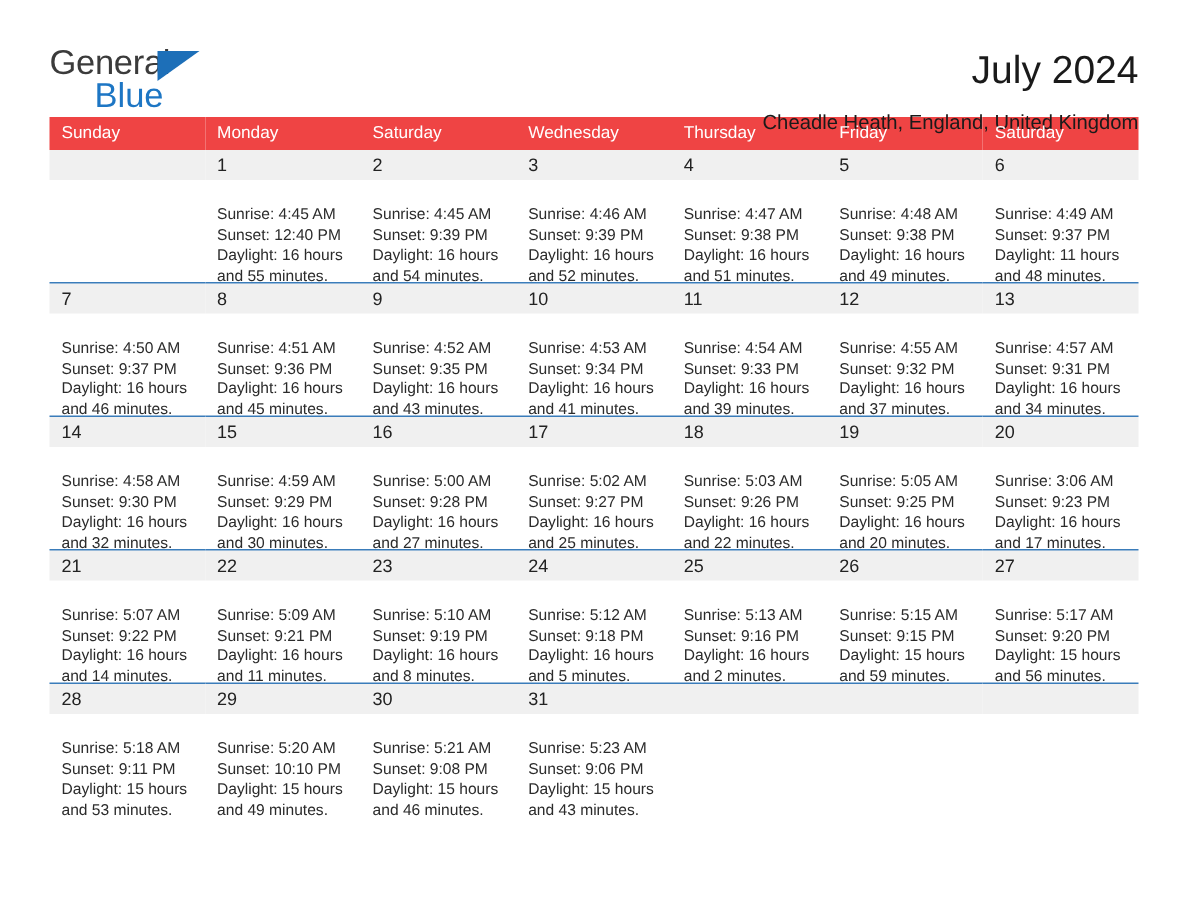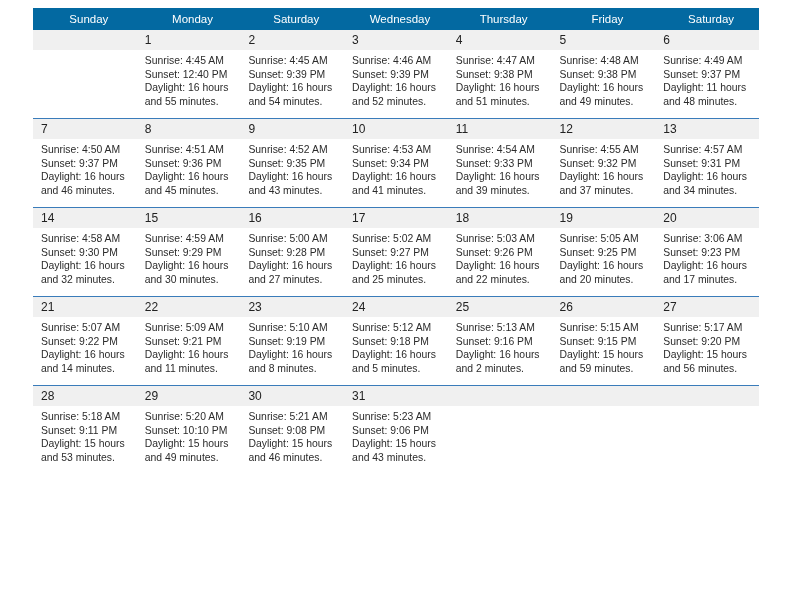--- a/index.html
+++ b/index.html
@@ -78,25 +78,25 @@
   }
 
   
   .calendar {
     width: 726px;
     border-collapse: collapse;
     table-layout: fixed;
     margin-top: 8px;
   }
   .calendar th {
-    background: #0369a1;
+    background: #ef4444;
     color: #ffffff;
     font-size: 11.5px;
     font-weight: normal;
-    text-align: center;
+    text-align: left;
     padding: 5px 0 5px 8px;
     height: 19px;
     box-sizing: border-box;
   }
   .calendar td {
     vertical-align: top;
     padding: 0;
     width: 103.7px;
     border-top: 1px solid #3a7cba;
   }
@@ -112,37 +112,48 @@
     font-size: 12px;
     color: #222222;
     padding: 3px 0 4px 8px;
     height: 20px;
     box-sizing: border-box;
   }
   .daycell.empty .daynum {
     background: #f0f0f0;
   }
   .dayinfo {
-    padding: 4px 6px 0 8px;
+    padding: 17px 6px 0 8px;
     font-size: 10.4px;
     line-height: 13.6px;
     color: #2b2b2b;
   }
   .dayinfo div {
     white-space: nowrap;
   }
   .dayinfo .daylight {
     white-space: normal;
   }
 </style>
 </head>
 <body>
 
 <div class="page">
 
+  <div class="header">
+    <div class="brand">
+      <span class="brand-general">General</span>
+      <span class="brand-triangle"></span>
+      <span class="brand-blue">Blue</span>
+    </div>
+    <div class="titles">
+      <div class="cal-title">July 2024</div>
+      <div class="cal-subtitle">Cheadle Heath, England, United Kingdom</div>
+    </div>
+  </div>
 
   <table class="calendar">
     <thead>
       <tr id="weekday-row">
           <th>Sunday</th>
           <th>Monday</th>
           <th>Saturday</th>
           <th>Wednesday</th>
           <th>Thursday</th>
           <th>Friday</th>

